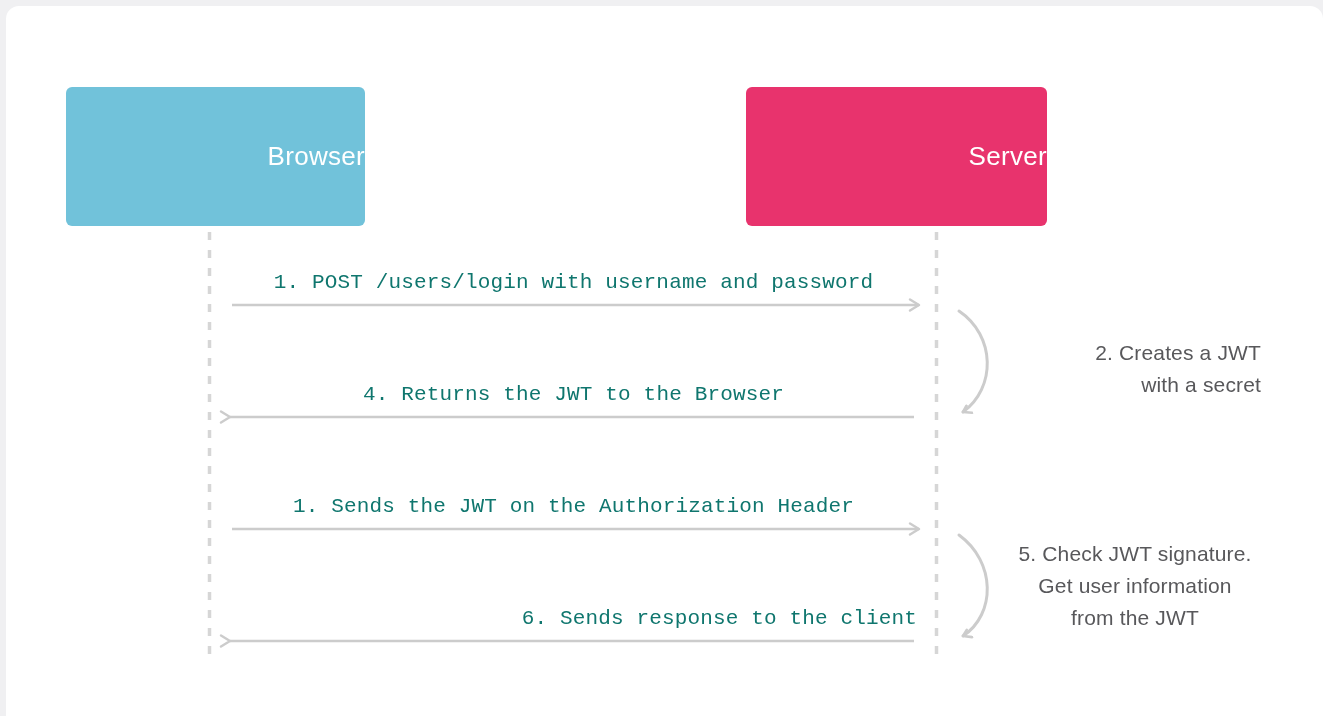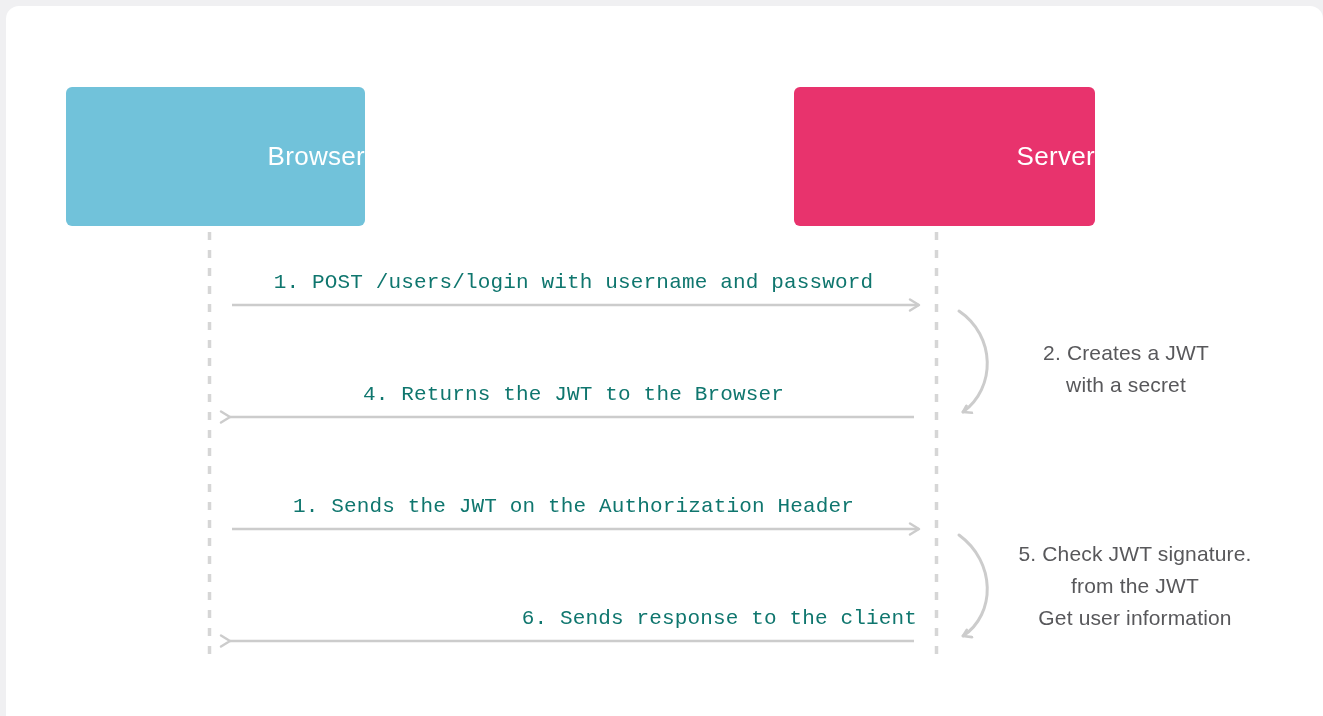--- a/index.html
+++ b/index.html
@@ -50,21 +50,21 @@
     letter-spacing: 0.3px;
     font-family: "Liberation Sans", sans-serif;
   }
   #actor-browser {
     left: 60px;
     top: 81px;
     width: 299px;
     height: 139px;
   }
   #actor-server {
-    left: 788px;
+    left: 740px;
     top: 81px;
     width: 301px;
     height: 139px;
   }
   .msg-label {
     position: absolute;
     font-size: 21px;
     color: #0f766e;
     letter-spacing: 0.15px;
     white-space: nowrap;
@@ -77,21 +77,21 @@
     letter-spacing: 0.15px;
     line-height: 32px;
     text-align: center;
     font-family: "Liberation Sans", sans-serif;
   }
   .note-line { display: block; }
   #msg-1-label { left: 224px; top: 265px; width: 687px; text-align: center; }
   #msg-3-label { left: 224px; top: 377px; width: 687px; text-align: center; }
   #msg-4-label { left: 224px; top: 489px; width: 687px; text-align: center; }
   #msg-6-label { left: 224px; top: 601px; width: 687px; text-align: right; }
-  #note-2-label { left: 985px; top: 331px; width: 270px; }
+  #note-2-label { left: 985px; top: 331px; width: 270px; text-align: right; }
   #note-5-label { left: 985px; top: 532px; width: 288px; }
 </style>
 </head>
 <body>
 
 <div class="page">
   <div class="card">
 
     <svg class="diagram-svg" viewBox="0 0 1323 716" xmlns="http://www.w3.org/2000/svg">
       <defs>
@@ -136,20 +136,20 @@
       <span class="note-line">2. Creates a JWT</span>
       <span class="note-line">with a secret</span>
     </div>
 
     <div class="msg-label" id="msg-3-label">4. Returns the JWT to the Browser</div>
 
     <div class="msg-label" id="msg-4-label">1. Sends the JWT on the Authorization Header</div>
 
     <div class="note-label" id="note-5-label">
       <span class="note-line">5. Check JWT signature.</span>
+      <span class="note-line">Get user information</span>
       <span class="note-line">from the JWT</span>
-      <span class="note-line">Get user information</span>
     </div>
 
     <div class="msg-label" id="msg-6-label">6. Sends response to the client</div>
 
   </div>
 </div>
 
 </body></html>

